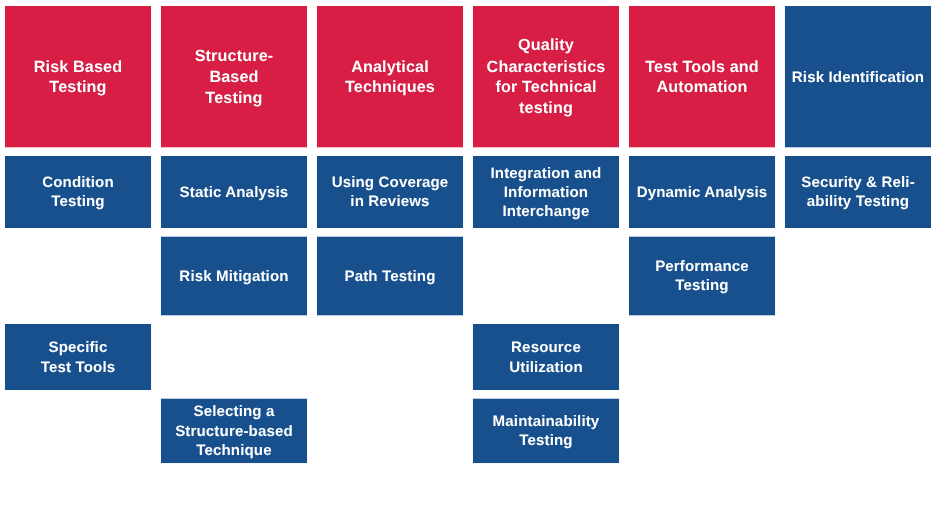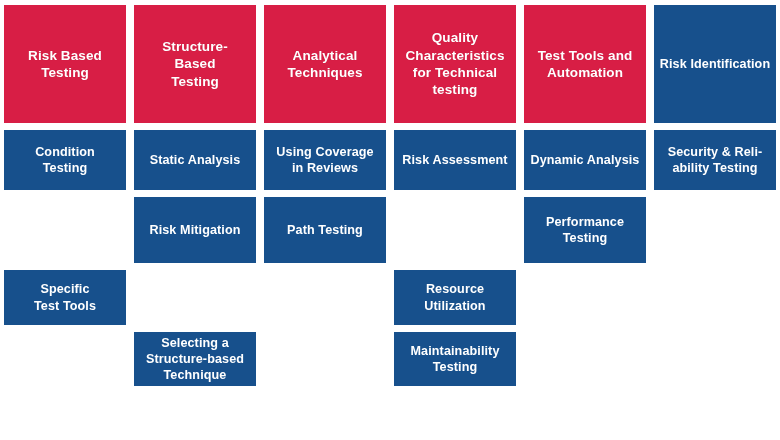--- a/index.html
+++ b/index.html
@@ -133,21 +133,23 @@
       </div>
     </div>
     <div class="cell">
       <div class="box topic">
         <span class="label">Using Coverage
 in Reviews</span>
       </div>
     </div>
     <div class="cell">
       <div class="box topic">
-        <span class="label">Risk Assessment</span>
+        <span class="label">Integration and
+Information
+Interchange</span>
       </div>
     </div>
     <div class="cell">
       <div class="box topic">
         <span class="label">Dynamic Analysis</span>
       </div>
     </div>
     <div class="cell">
       <div class="box topic">
         <span class="label">Security &amp; Reli-

